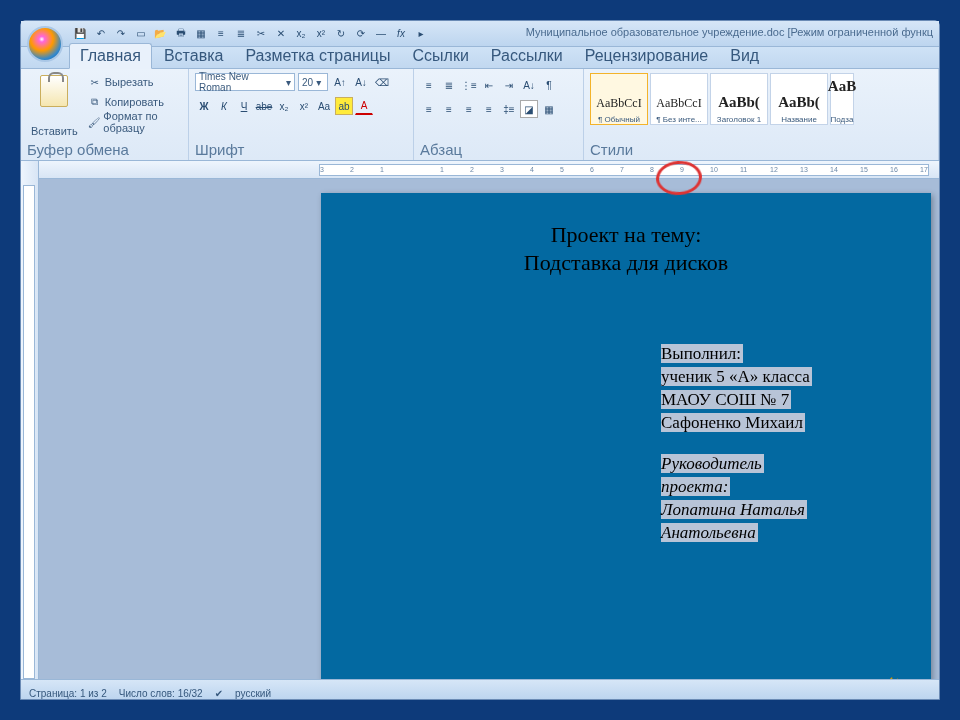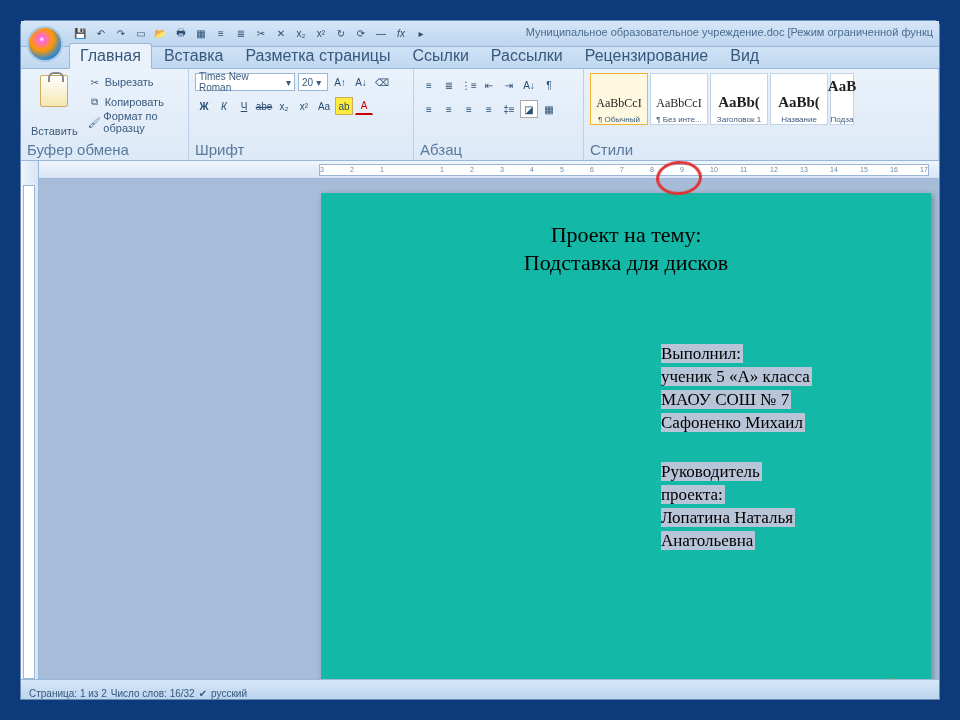--- a/index.html
+++ b/index.html
@@ -174,44 +174,44 @@
     background:transparent;
     transform:rotate(-4deg);
   }
   .canvas {
     position:absolute; left:18px; right:0; top:18px; bottom:0;
     background:#a7bcd8;
     overflow:auto;
   }
   .page {
     width:610px; min-height:520px;
-    background:#14b8a6; margin:14px 0 0 282px;
+    background:#0369a1; margin:14px 0 0 282px;
     box-shadow:2px 2px 6px rgba(0,0,0,.3);
     padding:28px 48px 40px 48px;
     font-family:"Times New Roman", serif;
     color:#000;
     position:relative;
   }
   .doc-title { text-align:center; font-size:22px; line-height:1.25;}
   .block {
     position:absolute; left:340px; top:150px;
     font-size:17px; line-height:1.35;
   }
-  .block2 { top:268px; }
+  .block2 { top:260px;font-style:italic; }
   .hl { background:#b8c4d7; padding:0 2px 0 0;}
   .sound-icon {
     position:absolute; right:28px; bottom:18px;
     width:22px;height:22px;
   }
   
   .statusbar {
     height:20px;background:linear-gradient(to bottom,#d6e6f7,#bdd5ef);
     border-top:1px solid #9ab7d7;
-    display:flex;align-items:flex-end; gap:4px;
-    font-size:10px;color:#36587d; padding:0 8px;
+    display:flex;align-items:flex-start; gap:12px;
+    font-size:10px;color:#36587d; padding:8px 8px;
   }
   .corner-btn {
     width:14px;height:14px;background:#eef5fd;border:1px solid #9ab7d7;
     position:absolute;left:2px;top:2px;font-size:8px;display:flex;
     align-items:center;justify-content:center;
   }
   svg { display:block; }
 </style>
 </head>
 <body>

